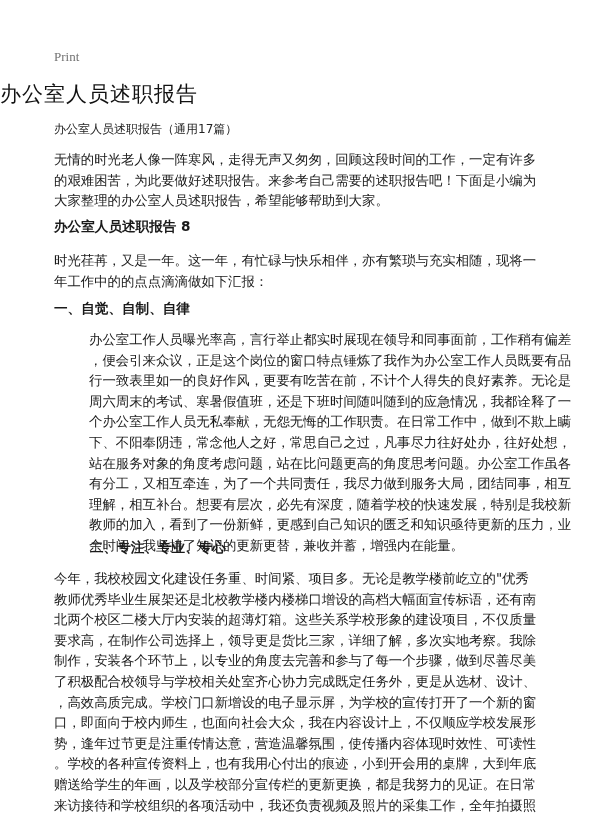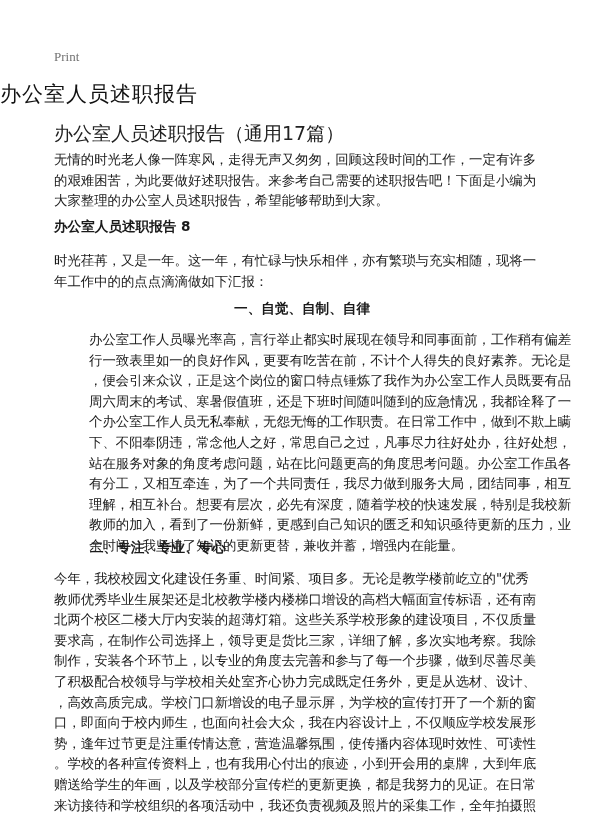--- a/index.html
+++ b/index.html
@@ -9,21 +9,21 @@
   }
   .print-label {
     position: absolute; left: 54px; top: 49px;
     font-family: "Liberation Serif", serif; font-size: 13px; color: #737373;
   }
   .doc-title {
     position: absolute; left: 0; right: 0; top: 80px; text-align: left;
     font-size: 21px; letter-spacing: 1px; color: #111;
   }
   .subtitle {
-    position: absolute; left: 54px; top: 121px; font-size: 19px; color: #222;
+    position: absolute; left: 54px; top: 121px; font-size: 12px; color: #222;
   }
   .block {
     position: absolute; left: 54px; width: 496px;
     font-size: 13.4px; line-height: 20.6px; color: #1a1a1a;
   }
   .line { white-space: nowrap; display: block; }
   .heading { font-weight: bold; font-size: 13.6px; }
 </style>
 </head>
 <body>
@@ -38,26 +38,26 @@
   <span class="line">大家整理的办公室人员述职报告，希望能够帮助到大家。</span>
 </div>
 
 <div class="block heading" style="top:216px;">办公室人员述职报告 8</div>
 
 <div class="block" style="top:251px;">
   <span class="line">时光荏苒，又是一年。这一年，有忙碌与快乐相伴，亦有繁琐与充实相随，现将一</span>
   <span class="line">年工作中的的点点滴滴做如下汇报：</span>
 </div>
 
-<div class="block heading" style="top:298px;text-align:center;">一、自觉、自制、自律</div>
+<div class="block heading" style="top:298px;">一、自觉、自制、自律</div>
 
 <div class="block" style="top:330px;margin-left:35px;">
   <span class="line">办公室工作人员曝光率高，言行举止都实时展现在领导和同事面前，工作稍有偏差</span>
+  <span class="line">，便会引来众议，正是这个岗位的窗口特点锤炼了我作为办公室工作人员既要有品</span>
   <span class="line">行一致表里如一的良好作风，更要有吃苦在前，不计个人得失的良好素养。无论是</span>
-  <span class="line">，便会引来众议，正是这个岗位的窗口特点锤炼了我作为办公室工作人员既要有品</span>
   <span class="line">周六周末的考试、寒暑假值班，还是下班时间随叫随到的应急情况，我都诠释了一</span>
   <span class="line">个办公室工作人员无私奉献，无怨无悔的工作职责。在日常工作中，做到不欺上瞒</span>
   <span class="line">下、不阳奉阴违，常念他人之好，常思自己之过，凡事尽力往好处办，往好处想，</span>
   <span class="line">站在服务对象的角度考虑问题，站在比问题更高的角度思考问题。办公室工作虽各</span>
   <span class="line">有分工，又相互牵连，为了一个共同责任，我尽力做到服务大局，团结同事，相互</span>
   <span class="line">理解，相互补台。想要有层次，必先有深度，随着学校的快速发展，特别是我校新</span>
   <span class="line">教师的加入，看到了一份新鲜，更感到自己知识的匮乏和知识亟待更新的压力，业</span>
   <span class="line">余时间，我坚持了知识的更新更替，兼收并蓄，增强内在能量。</span>
 </div>
 

